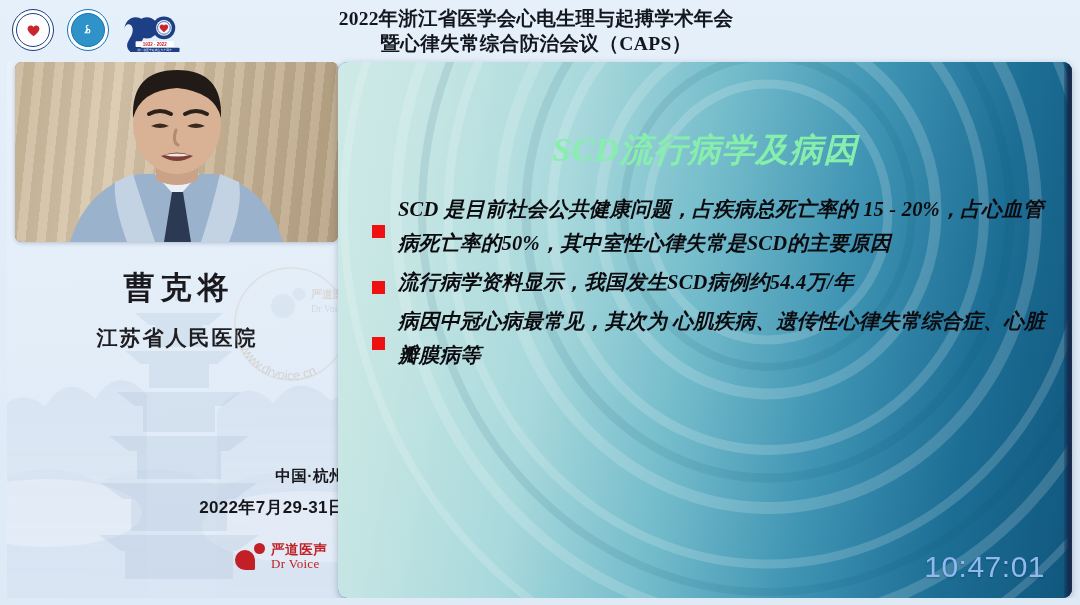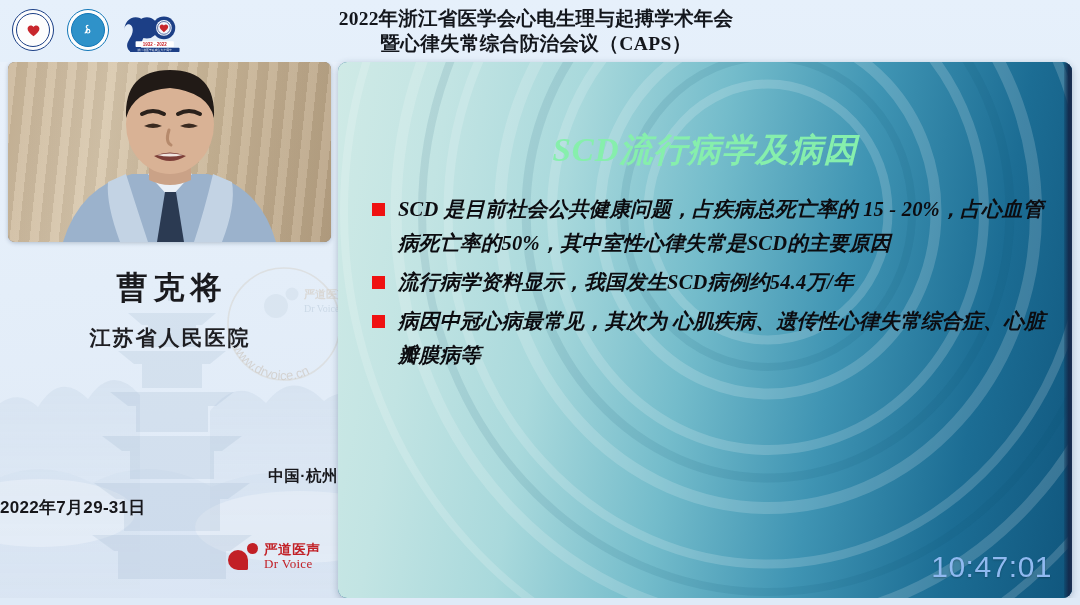--- a/index.html
+++ b/index.html
@@ -86,21 +86,21 @@
     font-weight: bold;
     font-size: 19.5px;
     line-height: 25px;
     letter-spacing: .2px;
   }
   .conf-title .line2 { letter-spacing: .4px; text-align: center; }
 
   
   .left-panel {
     position: absolute;
-    left: 0; top: 62px;
+    left: 7px; top: 62px;
     width: 338px;
     height: 543px;
     overflow: hidden;
     background: linear-gradient(175deg,#e9f1fb 0%, #e4eef9 40%, #dfe9f6 100%);
     padding-left: 40px;
   }
   
   .ink-mountains {
     position: absolute;
     left: -20px; bottom: 0;
@@ -164,21 +164,21 @@
     text-align: right;
     font-size: 15.5px;
     font-weight: bold;
     color: #17171b;
     letter-spacing: .5px;
   }
   .loc-date {
     position: absolute;
     left: 0; top: 434px;
     width: 338px;
-    text-align: left;
+    text-align: right;
     font-size: 17px;
     font-weight: bold;
     color: #17171b;
     letter-spacing: .3px;
   }
 
   
   .wm-circle {
     position: absolute;
     left: 218px; top: 196px;
@@ -262,42 +262,42 @@
     margin-top: 21px;
   }
 
   .bullets {
     position: absolute;
     left: 34px; top: 130px;
     width: 676px;
   }
   .bullet {
     display: flex;
-    align-items: flex-start;
+    align-items: center;
     margin-bottom: 5px;
   }
   .bullet-mark {
     flex: 0 0 auto;
     width: 13px; height: 13px;
     background: #ef1111;
     margin: 11px 13px 0 0;
   }
   .bullet-text {
     font-family: "Liberation Serif","DejaVu Serif",serif;
     font-weight: bold;
     font-style: italic;
     font-size: 20.5px;
     line-height: 34px;
     color: #0c0c10;
     letter-spacing: .2px;
   }
 
   .clock {
     position: absolute;
-    right: 20px; bottom: 14px;
+    right: 27px; bottom: 14px;
     font-size: 30px;
     color: #8fb9f0;
     letter-spacing: .5px;
     text-shadow: 0 1px 2px rgba(0,0,0,.25);
   }
 
   
   .bottom-strip {
     position: absolute;
     left: 0; bottom: 0;

